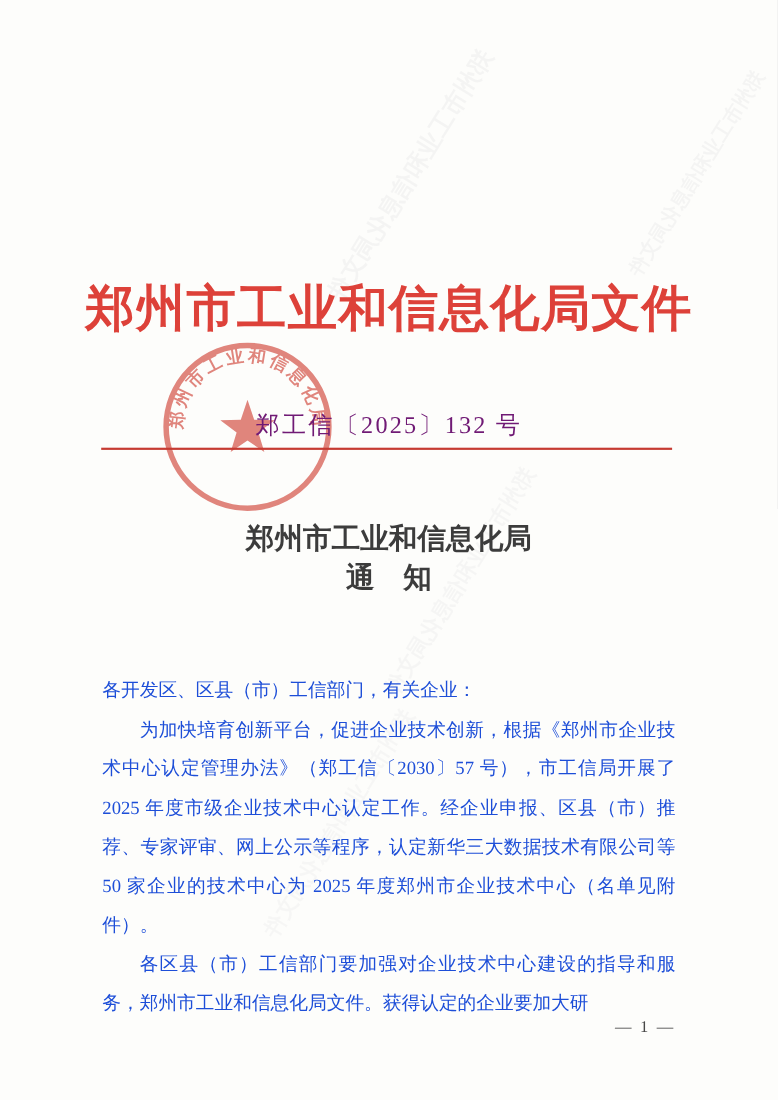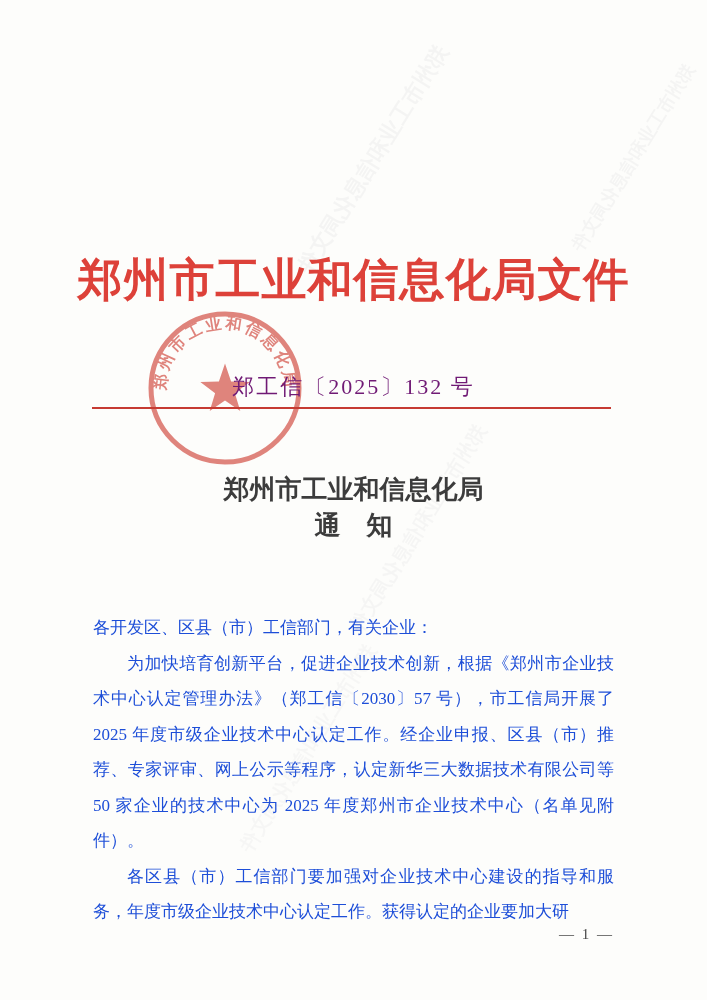--- a/index.html
+++ b/index.html
@@ -144,18 +144,18 @@
   <div class="red-rule"></div>
 
   <div class="notice-title">
     <div>郑州市工业和信息化局</div>
     <div>通　知</div>
   </div>
 
   <div class="body-text">
     <p class="salutation">各开发区、区县（市）工信部门，有关企业：</p>
     <p>为加快培育创新平台，促进企业技术创新，根据《郑州市企业技术中心认定管理办法》（郑工信〔2030〕57 号），市工信局开展了 2025 年度市级企业技术中心认定工作。经企业申报、区县（市）推荐、专家评审、网上公示等程序，认定新华三大数据技术有限公司等 50 家企业的技术中心为 2025 年度郑州市企业技术中心（名单见附件）。</p>
-    <p>各区县（市）工信部门要加强对企业技术中心建设的指导和服务，年度市级企业技术中心认定工作。获得认定的企业要加大研</p>
+    <p>各区县（市）工信部门要加强对企业技术中心建设的指导和服务，郑州市工业和信息化局文件。获得认定的企业要加大研</p>
   </div>
 
   <div class="page-number">— 1 —</div>
 
 </div>
 
 </body></html>

